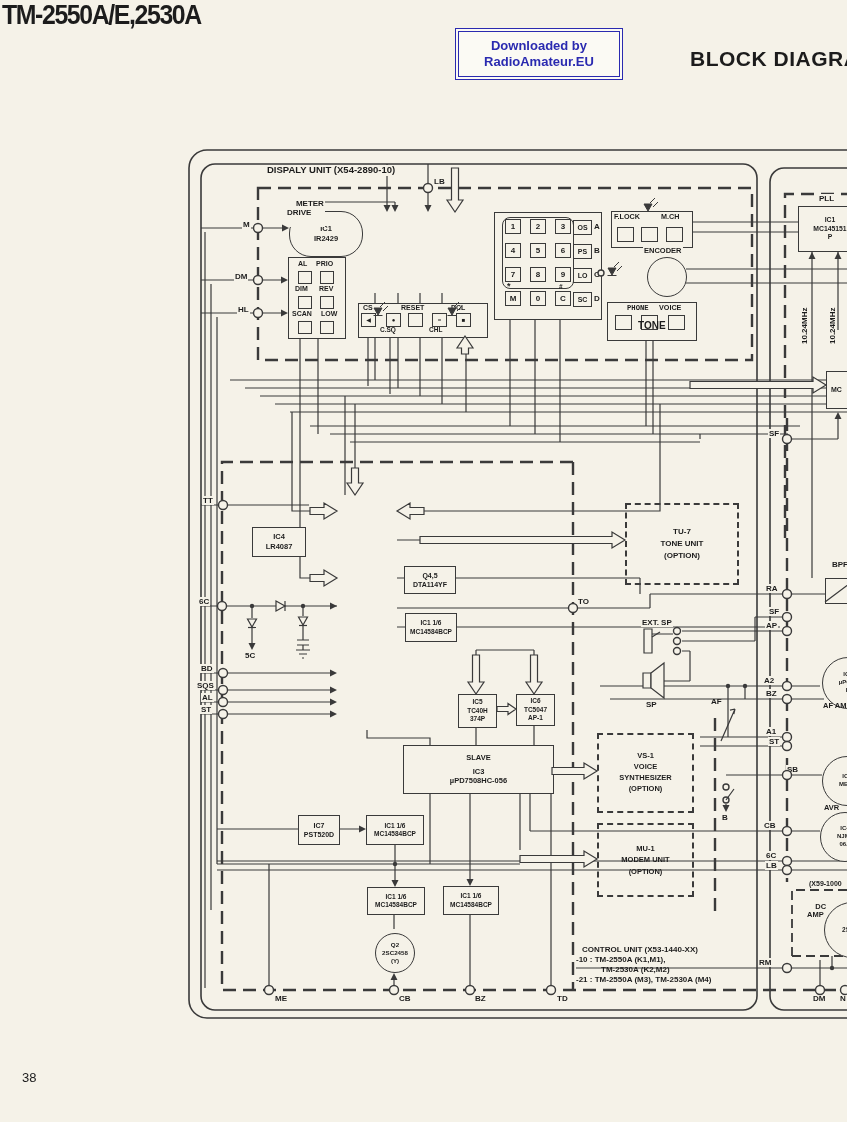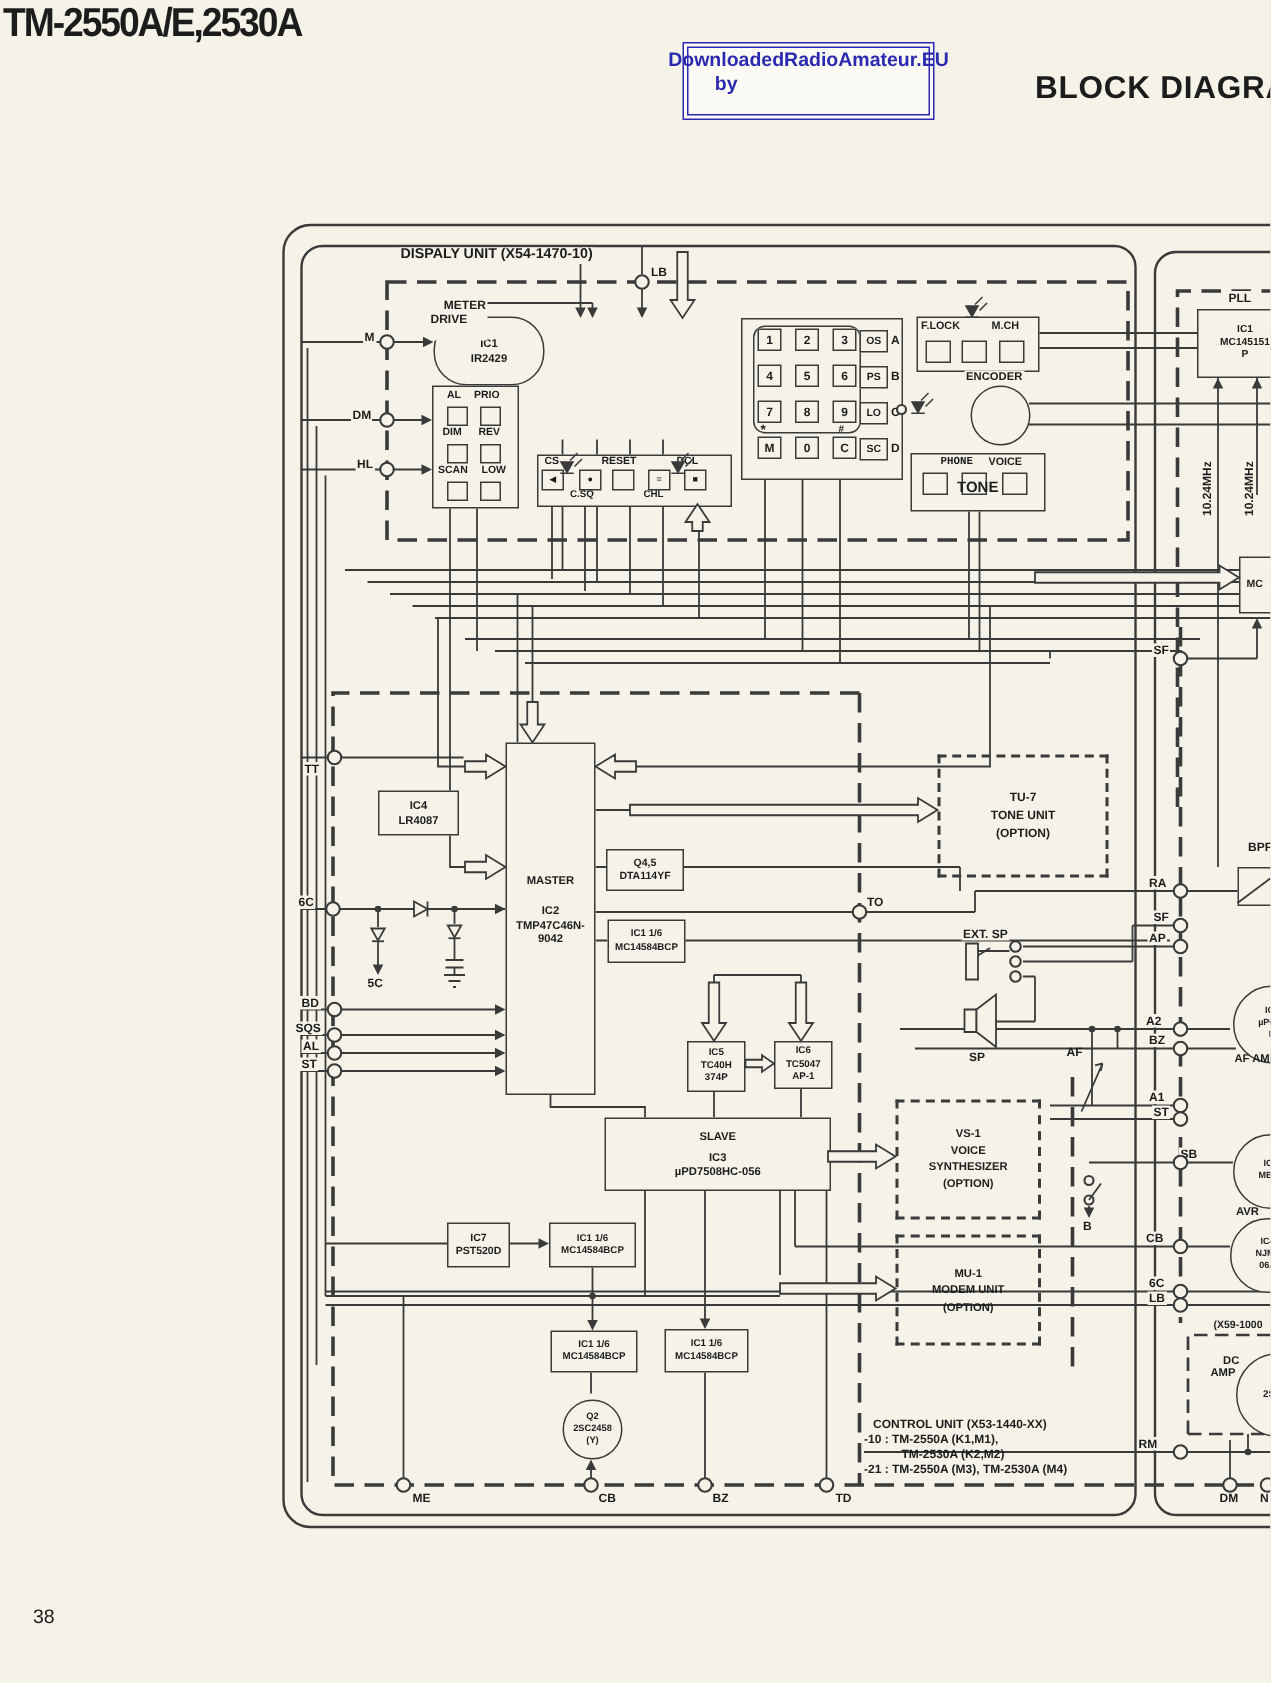--- a/index.html
+++ b/index.html
@@ -17,21 +17,21 @@
        text-align:center;line-height:13px;background:#f5f2e8;z-index:3;}
   .sq{position:absolute;border:1.3px solid #3a3a3a;background:#f5f2e8;z-index:3;}
   .glyph{font-size:6px;line-height:12px;text-align:center;}
   svg{position:absolute;left:0;top:0;}
   #wires{z-index:1;}
   #symbols{z-index:5;pointer-events:none;}
   .t-title{position:absolute;left:2px;top:0px;font-size:27px;font-weight:bold;letter-spacing:-1.5px;
            transform:scaleX(.92);transform-origin:left top;white-space:nowrap;}
   .t-head{position:absolute;left:690px;top:47px;font-size:21px;font-weight:bold;white-space:nowrap;letter-spacing:.5px;}
   .wm{position:absolute;left:455px;top:28px;width:160px;height:44px;border:4px double #2a2ab0;background:#fbfaf4;
-      color:#2a2ab0;font-weight:bold;font-size:13px;text-align:center;display:flex;flex-direction:row;
+      color:#2a2ab0;font-weight:bold;font-size:13px;text-align:center;display:flex;flex-direction:column;
       justify-content:center;line-height:1.25;z-index:4;}
   .pgnum{position:absolute;left:22px;top:1070px;font-size:13px;font-weight:normal;}
   .rot{transform:rotate(-90deg);transform-origin:left top;}
 </style>
 </head>
 <body>
 
 <div class="canvas">
 
   <svg id="wires" width="847" height="1122" viewBox="0 0 847 1122">
@@ -93,21 +93,21 @@
   </svg>
 
   <div class="t-title">TM-2550A/E,2530A</div>
   <div class="wm">
     <span>Downloaded by</span>
     <span>RadioAmateur.EU</span>
   </div>
   <div class="t-head">BLOCK DIAGRAM</div>
   <div class="pgnum">38</div>
 
-  <div class="lbl" style="left:266px;top:165px;font-size:9.5px;">DISPALY UNIT (X54-1470-10)</div>
+  <div class="lbl" style="left:266px;top:165px;font-size:9.5px;">DISPALY UNIT (X54-2890-10)</div>
   <div class="lbl" style="left:242px;top:220px;">M</div>
   <div class="lbl" style="left:234px;top:272px;">DM</div>
   <div class="lbl" style="left:237px;top:305px;">HL</div>
   <div class="lbl" style="left:433px;top:177px;">LB</div>
 
   <div class="lbl" style="left:286px;top:190px;">
     <span>METER</span><br><span>DRIVE</span>
   </div>
   <div class="box circle" style="left:289px;top:211px;width:72px;height:44px;border-radius:22px;font-size:7.5px;">
     <span>IC1</span>
@@ -176,42 +176,36 @@
   <div class="box circle" style="left:647px;top:257px;width:38px;height:38px;"></div>
 
   <div class="box" style="left:607px;top:302px;width:88px;height:37px;"></div>
   <div class="lbl nb" style="left:626px;top:304px;font-size:7.2px;font-family:Liberation Mono, monospace;">PHONE</div>
   <div class="lbl nb" style="left:658px;top:304px;font-size:7.2px;">VOICE</div>
   <div class="sq" style="left:615px;top:315px;width:15px;height:13px;"></div>
   <div class="sq" style="left:641px;top:315px;width:15px;height:13px;"></div>
   <div class="sq" style="left:668px;top:315px;width:15px;height:13px;"></div>
   <div class="lbl nb" style="left:637px;top:320px;font-size:10px;">TONE</div>
 
-  <div class="lbl" style="left:202px;top:496px;margin-top:12px;">TT</div>
+  <div class="lbl" style="left:202px;top:496px;">TT</div>
   <div class="lbl" style="left:198px;top:597px;">6C</div>
   <div class="lbl" style="left:200px;top:664px;">BD</div>
   <div class="lbl" style="left:196px;top:681px;">SQS</div>
   <div class="lbl" style="left:201px;top:693px;">AL</div>
   <div class="lbl" style="left:200px;top:705px;">ST</div>
   <div class="lbl nb" style="left:244px;top:651px;">5C</div>
   <div class="lbl" style="left:577px;top:597px;">TO</div>
   <div class="lbl" style="left:274px;top:994px;">ME</div>
   <div class="lbl" style="left:398px;top:994px;">CB</div>
   <div class="lbl" style="left:474px;top:994px;">BZ</div>
   <div class="lbl" style="left:556px;top:994px;">TD</div>
 
   <div class="box" style="left:252px;top:527px;width:52px;height:28px;font-size:7.5px;">
     <span>IC4</span>
       <span>LR4087</span>
-  </div>
-  <div class="box" style="left:337px;top:495px;width:60px;height:235px;font-size:7.5px;justify-content:flex-start;padding-top:86px;box-sizing:border-box;">
-    <span style="margin-bottom:10px;">MASTER</span>
-    <span>IC2</span>
-    <span>TMP47C46N-</span>
-    <span>9042</span>
   </div>
   <div class="box" style="left:404px;top:566px;width:50px;height:26px;font-size:7px;">
     <span>Q4,5</span>
       <span>DTA114YF</span>
   </div>
   <div class="box" style="left:405px;top:613px;width:50px;height:27px;font-size:6.5px;">
     <span>IC1 1/6</span>
       <span>MC14584BCP</span>
   </div>
   <div class="box" style="left:458px;top:694px;width:37px;height:32px;font-size:6.5px;">

